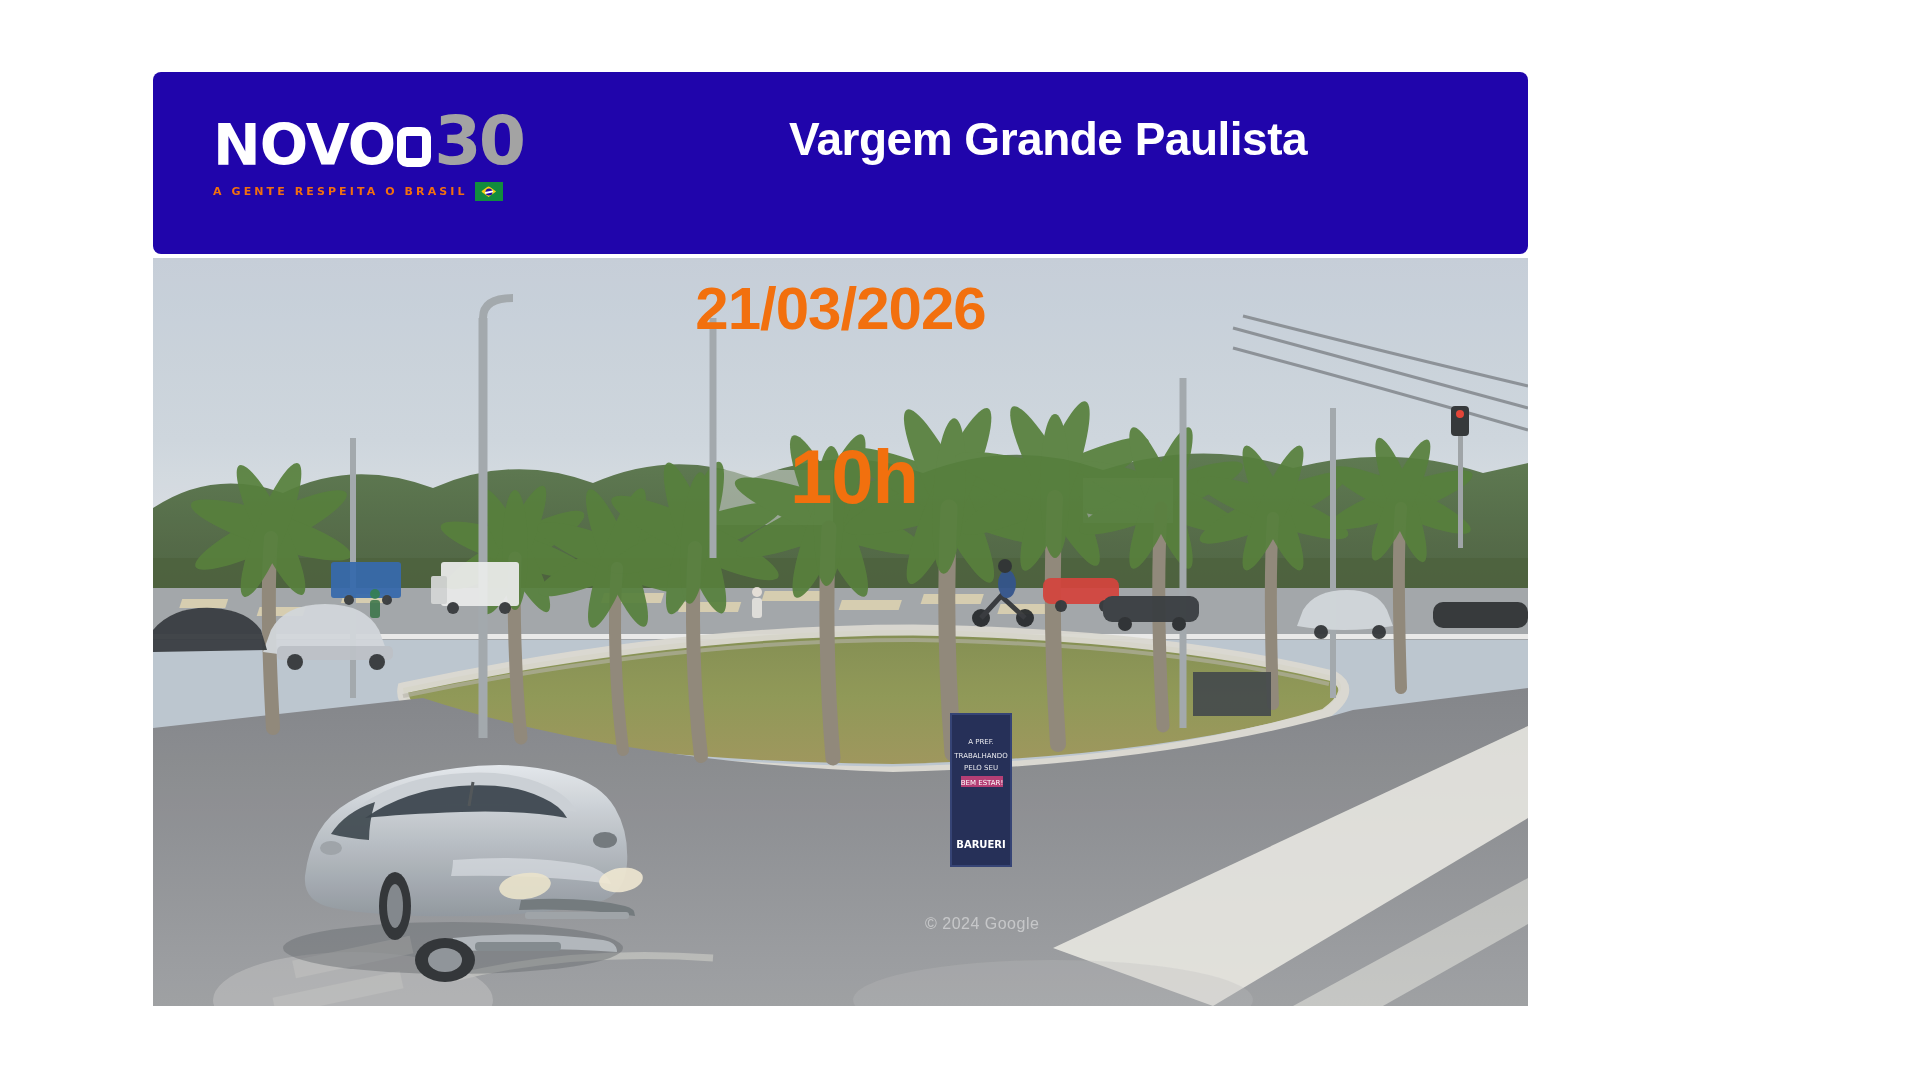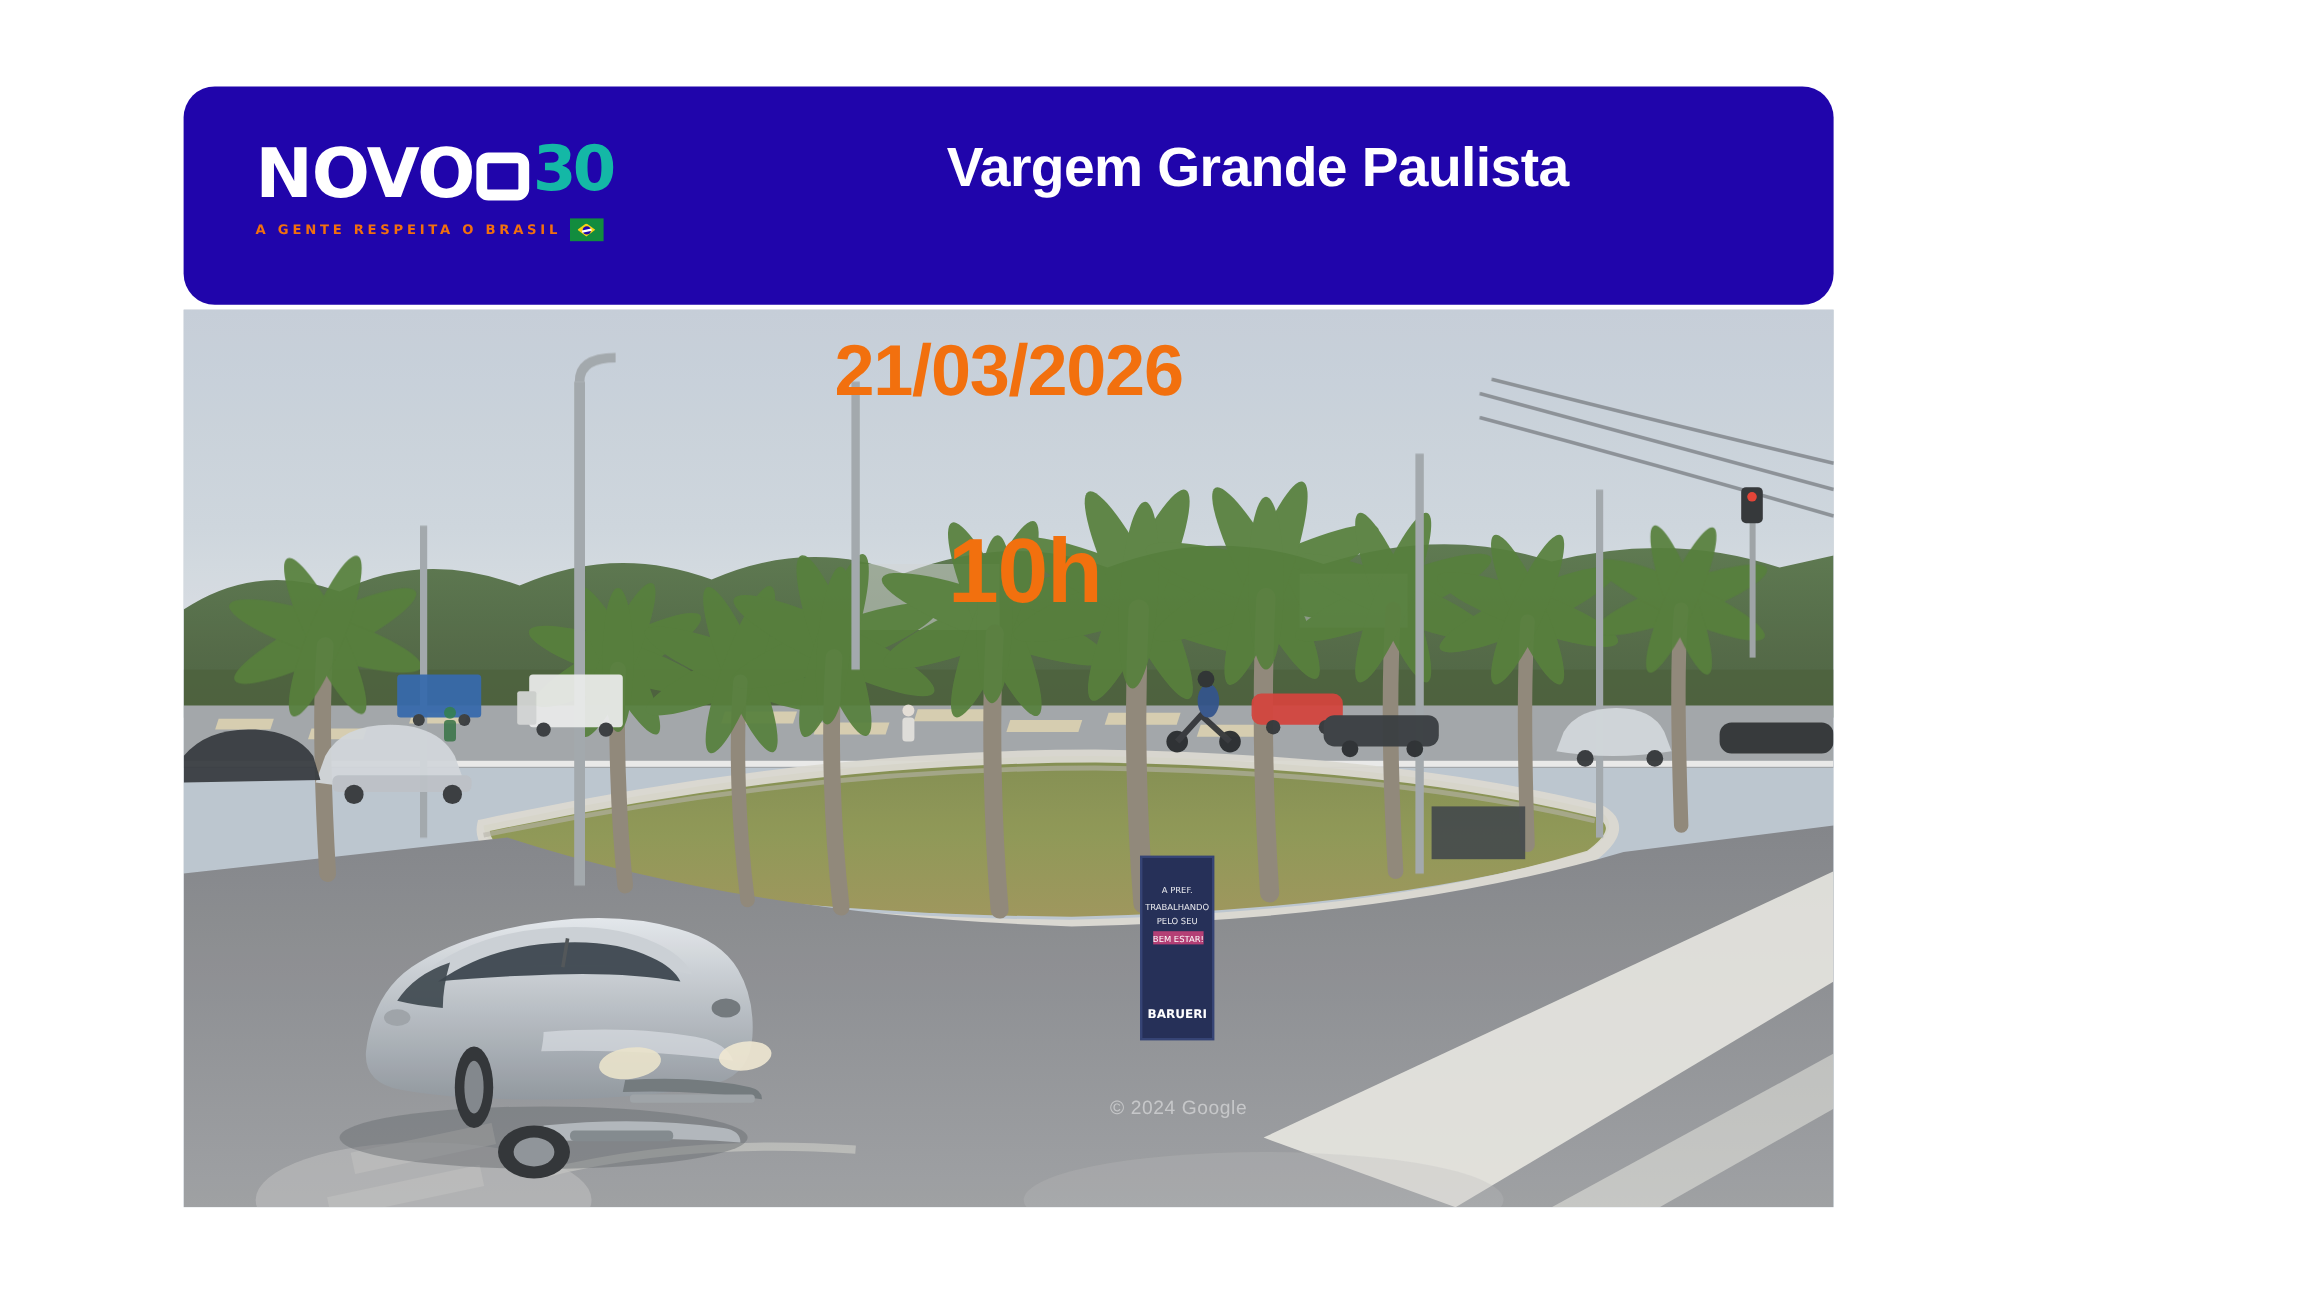--- a/index.html
+++ b/index.html
@@ -11,21 +11,21 @@
   }
 
   #poster-root { position:relative; width:1920px; height:1080px; background:#fff; }
 
   
   .banner {
     position:absolute;
     left:153px; top:72px;
     width:1375px; height:182px;
     background:#2005ab;
-    border-radius:26px;
+    border-radius:8px;
     overflow:hidden;
   }
 
   
   .logo-block {
     position:absolute;
     left:60px; top:44px;
     width:310px; height:90px;
   }
   .logo-wordmark {
@@ -45,23 +45,23 @@
     display:inline-block;
     width:44px; height:40px;
     border:9px solid #ffffff;
     border-radius:10px;
     margin-left:2px;
     margin-top:11px;
     vertical-align:top;
   }
   .logo-30 {
     font-family:"DejaVu Sans", sans-serif;
-    font-size:52px;
+    font-size:68px;
     font-weight:bold;
-    color:#14b8a6;
+    color:#a3a3a3;
     letter-spacing:-3px;
     line-height:58px;
     margin-left:3px;
     margin-top:-4px;
   }
   .logo-tagline-row {
     display:flex; align-items:center;
     margin-top:6px;
   }
   .logo-tagline {

